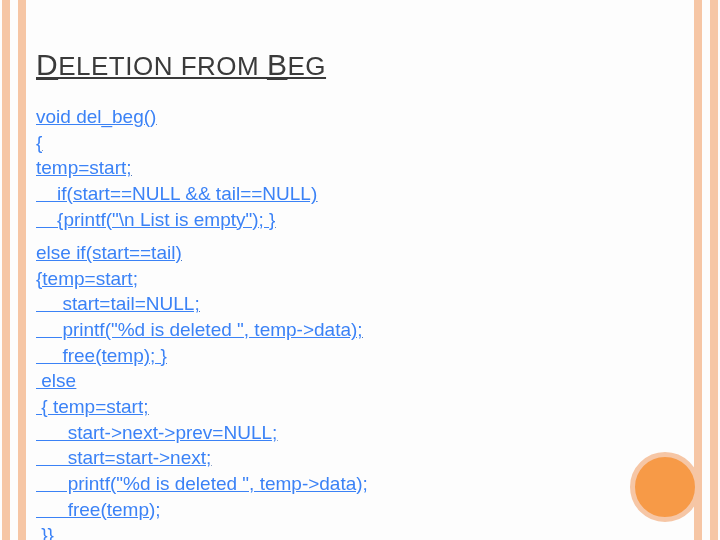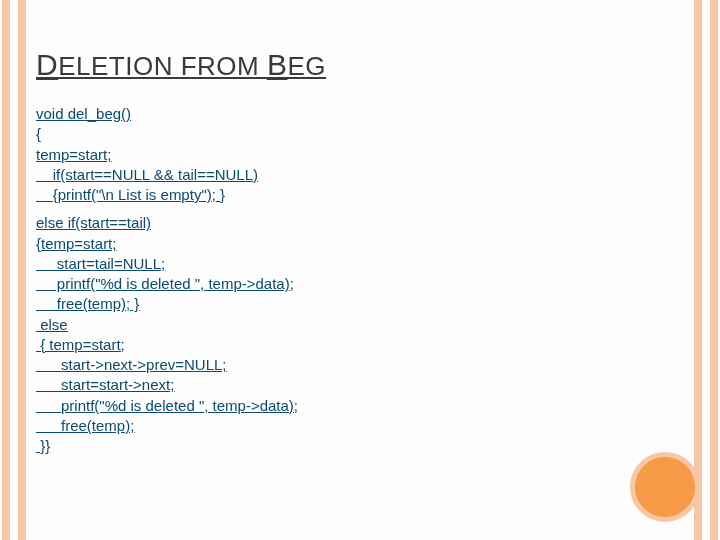--- a/index.html
+++ b/index.html
@@ -44,22 +44,22 @@
     letter-spacing: 0.5px;
     font-weight: 400;
     margin-bottom: 22px;
     font-variant: small-caps;
   }
   .title .cap {
     font-size: 30px;
   }
   .code {
     font-family: Arial, Helvetica, sans-serif;
-    font-size: 15px;
-    color: #0c4a6e;
+    font-size: 19px;
+    color: #3b82f6;
     white-space: pre;
     line-height: 1.35;
   }
   .block2 {
     margin-top: 8px;
   }
 </style>
 </head>
 <body>
 

